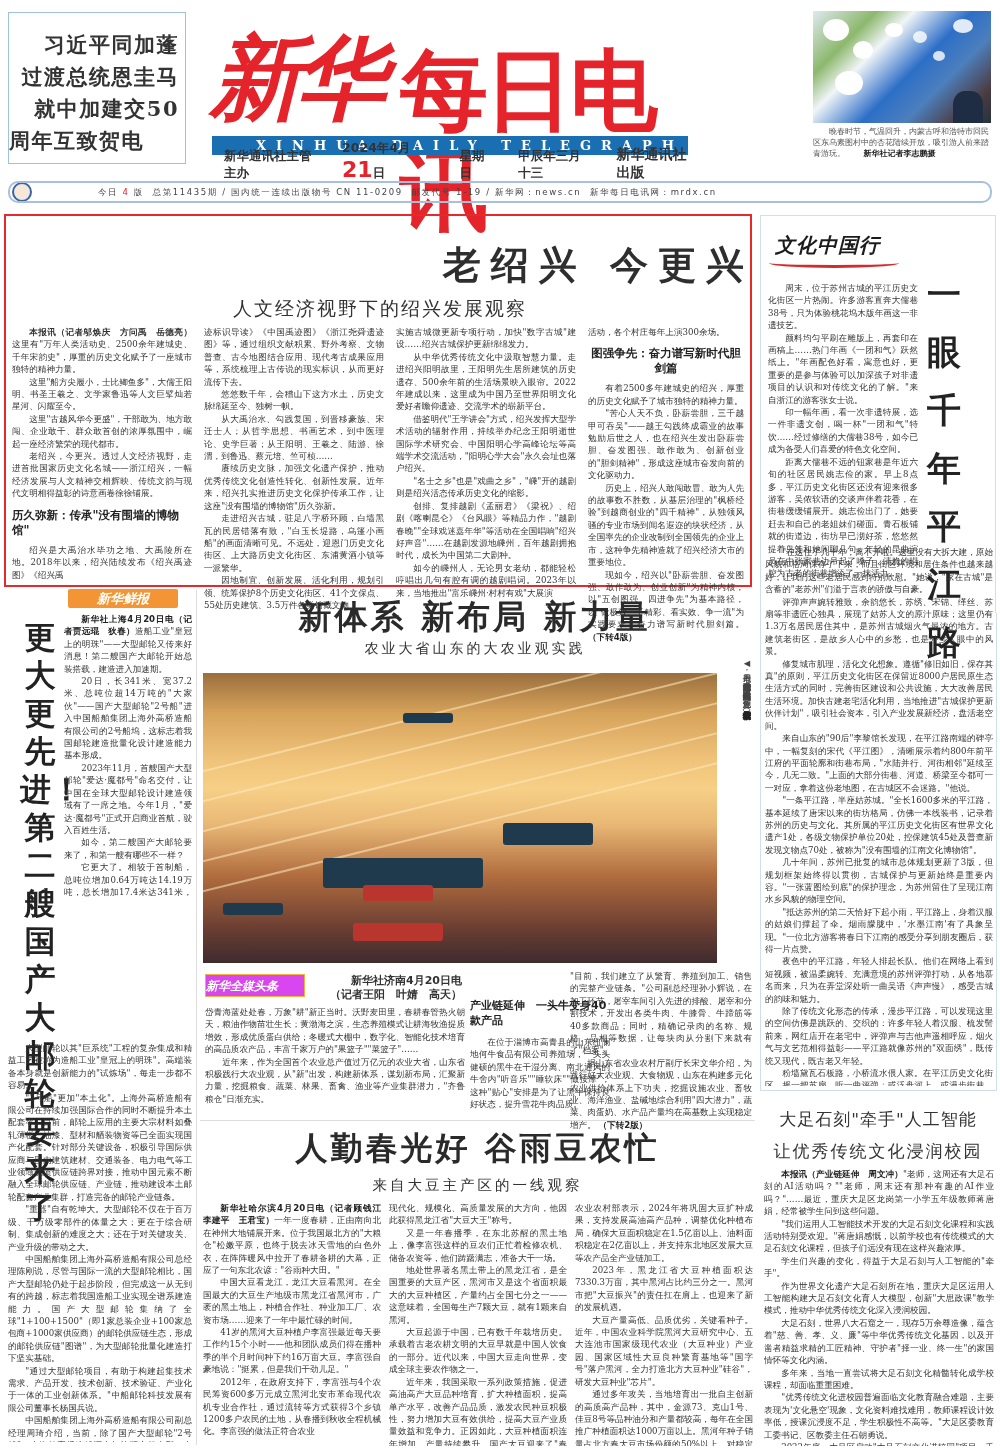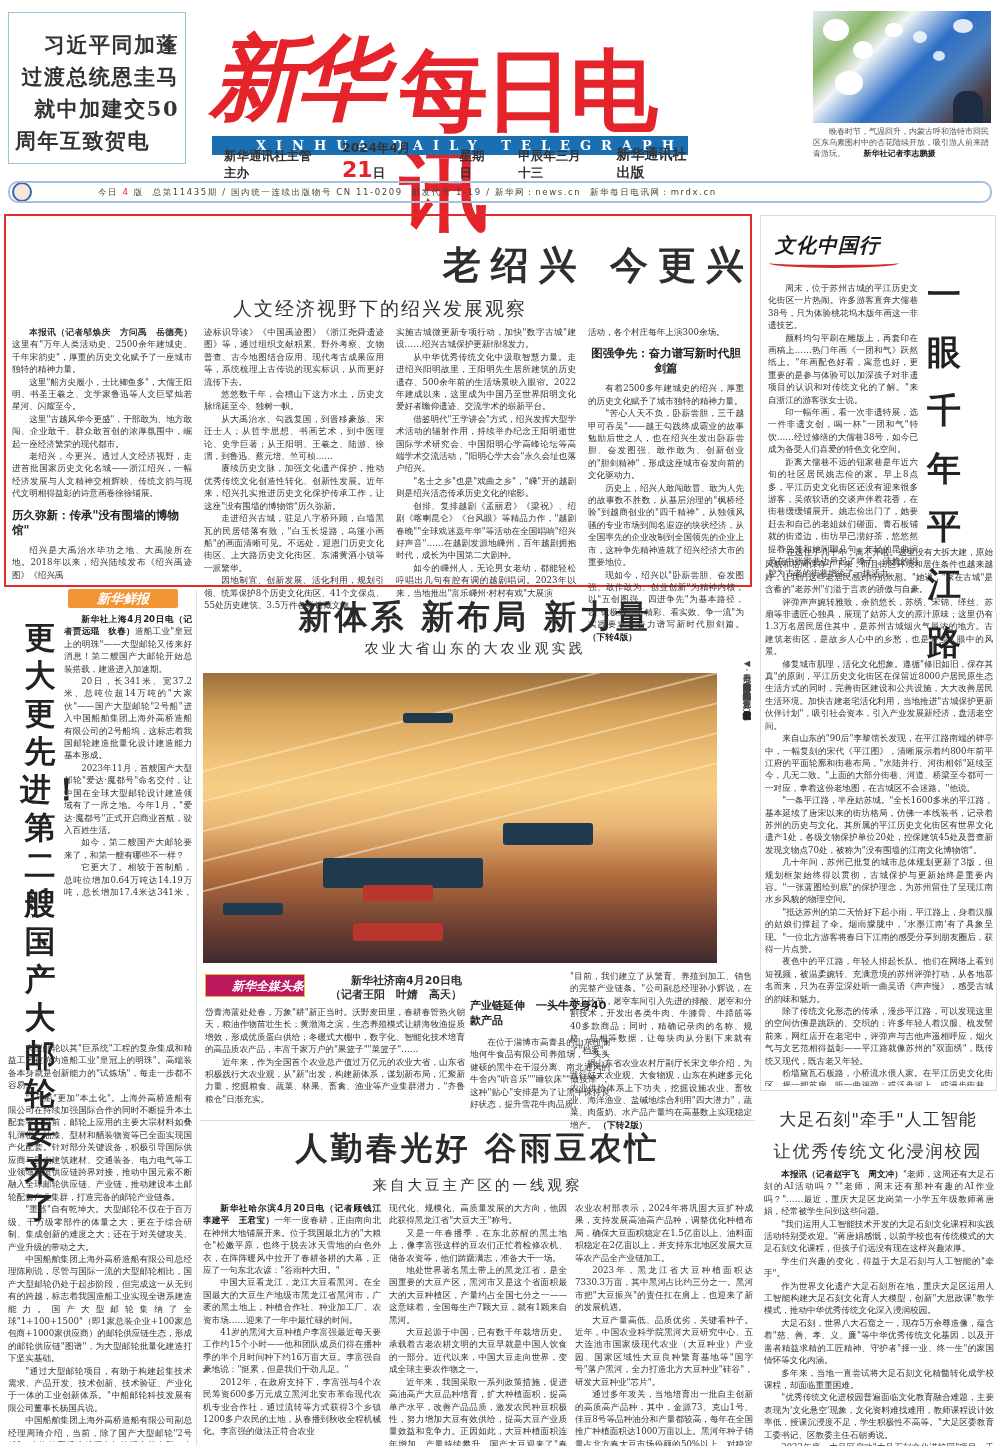--- a/index.html
+++ b/index.html
@@ -2,21 +2,21 @@
 <html><head>
 <meta charset="utf-8">
 <style>
 *{box-sizing:border-box;margin:0;padding:0}
 body{width:1000px;height:1449px;background:#fff;font-family:"DejaVu Serif","Liberation Serif",serif;color:#222;position:relative;overflow:hidden}
 .abs{position:absolute}
 .body-text{font-size:8.6px;line-height:12.4px;color:#333;text-align:justify;text-indent:2em;white-space:pre-wrap}
 .body-text.noindent{text-indent:0}
 .sans{font-family:"DejaVu Sans","Liberation Sans",sans-serif}
 
-#teaser-box{left:8px;top:12px;width:178px;height:152px;border:1px solid #9ec4dc;padding:16px 6px 0 6px}
+#teaser-box{left:8px;top:12px;width:178px;height:152px;border:1px solid #9ec4dc;padding:16px 6px 0 0}
 #teaser-box div{font-size:21px;line-height:32px;font-weight:bold;letter-spacing:1.5px;color:#333;text-align:right}
 #logo-xinhua{left:210px;top:18px;width:190px;height:128px;color:#e4232b;font-family:"DejaVu Serif",serif;font-size:92px;font-weight:bold;font-style:italic;letter-spacing:-8px;line-height:120px}
 #logo-daily{left:400px;top:40px;width:290px;height:100px;color:#e4232b;font-size:88px;font-weight:bold;letter-spacing:-3px;line-height:100px}
 #logo-bar{left:212px;top:136px;width:476px;height:19px;background:#1a6fb3;color:#fff;font-family:"DejaVu Serif",serif;font-weight:bold;font-size:13px;letter-spacing:10px;line-height:19px;text-align:right;padding-right:4px}
 #dateline{left:224px;top:160px;width:470px;height:22px;font-size:12.5px;font-weight:bold;display:flex;gap:29px;align-items:flex-end;color:#333}
 #dateline .red{color:#e4232b;font-size:22px}
 #photo-top{left:813px;top:11px;width:178px;height:112px;background:linear-gradient(135deg,#dfe9f0 0%,#8db86d 22%,#f1f5f7 35%,#2d6fc7 55%,#4d7fbc 70%,#4b3b40 88%,#26323f 100%);overflow:hidden}
 #photo-top .petal{position:absolute;border-radius:50%;background:#fff}
 #photo-caption{left:813px;top:126px;width:180px;font-size:8px;line-height:11px;color:#555;text-indent:2em}
 #photo-caption b{font-family:"DejaVu Sans",sans-serif;color:#222}
@@ -39,21 +39,21 @@
 #ship-title{left:20px;top:618px;width:40px;font-size:31px;line-height:38px;font-weight:bold;color:#222;text-align:center}
 
 #agri-title{left:200px;top:595px;width:550px;text-align:center;font-size:33px;letter-spacing:3px;color:#2a2a2a;font-weight:bold}
 #agri-sub{left:200px;top:640px;width:550px;text-align:center;font-size:14px;letter-spacing:3px;font-family:"DejaVu Sans",sans-serif;color:#333}
 #agri-photo{left:203px;top:673px;width:514px;height:290px;overflow:hidden;background:linear-gradient(180deg,#9a6f3e 0%,#d7a35b 14%,#f0c37a 30%,#f7cf86 40%,#e9b876 52%,#b06c3e 70%,#6b3e32 88%,#3e2b2e 100%)}
 #agri-photo .line{position:absolute;height:2px;background:rgba(255,235,190,.55);transform:rotate(-14deg)}
 #agri-photo .boat{position:absolute;background:#1f3a4c;border-radius:3px}
 #agri-photo .boat.red{background:#b9362f}
 #agri-caption{left:727px;top:658px;width:26px;height:280px;writing-mode:vertical-rl;font-size:8.4px;line-height:12px;color:#444}
 #agri-caption b{font-family:"DejaVu Sans",sans-serif;color:#222}
-#allmedia-badge{left:205px;top:974px;width:100px;height:23px;background:#be185d;color:#fff;font-family:"DejaVu Sans",sans-serif;font-weight:bold;font-style:italic;font-size:12px;line-height:23px;text-align:right;border:1px solid #f3b33a}
+#allmedia-badge{left:205px;top:974px;width:100px;height:23px;background:#d946ef;color:#fff;font-family:"DejaVu Sans",sans-serif;font-weight:bold;font-style:italic;font-size:12px;line-height:23px;text-align:left;border:1px solid #f3b33a}
 .sub-sans{font-family:"DejaVu Sans",sans-serif;font-weight:bold;font-size:11px;color:#222}
 
 #soy-title{left:200px;top:1127px;width:555px;text-align:center;font-size:32px;font-weight:bold;letter-spacing:3px;color:#2a2a2a}
 #soy-sub{left:200px;top:1176px;width:555px;text-align:center;font-size:14.5px;letter-spacing:3px;font-family:"DejaVu Sans",sans-serif;color:#333}
 
 #dazu-title1{left:760px;top:1108px;width:236px;text-align:center;font-size:17px;letter-spacing:1px;color:#333}
 #dazu-title2{left:760px;top:1140px;width:236px;text-align:center;font-size:17px;letter-spacing:2px;color:#333}
 .cont{font-family:"DejaVu Sans",sans-serif;font-weight:bold;color:#222}
 .vrule{position:absolute;width:1px;background:#ddd}
 </style>
@@ -255,21 +255,21 @@
 <div class="abs" style="left:575px;top:1202px;width:178px;height:244px;overflow:hidden">
   <p class="body-text noindent">农业农村部表示，2024年将巩固大豆扩种成果，支持发展高油高产品种，调整优化种植布局，确保大豆面积稳定在1.5亿亩以上、油料面积稳定在2亿亩以上，并支持东北地区发展大豆等农产品全产业链加工。</p>
   <p class="body-text">2023年，黑龙江省大豆种植面积达7330.3万亩，其中黑河占比约三分之一。黑河市把"大豆振兴"的责任扛在肩上，也迎来了新的发展机遇。</p>
   <p class="body-text">大豆产量高低、品质优劣，关键看种子。近年，中国农业科学院黑河大豆研究中心、五大连池市国家级现代农业（大豆种业）产业园、国家区域性大豆良种繁育基地等"国字号"落户黑河，全力打造北方大豆种业"硅谷"，研发大豆种业"芯片"。</p>
   <p class="body-text"><span>通过多年攻关，当地培育出一批自主创新的高质高产品种，其中，金源73、克山1号、佳豆8号等品种油分和产量都较高，每年在全国推广种植面积达1000万亩以上。黑河年种子销量占北方春大豆市场份额的50%以上，对稳定黑龙江省乃至国产大豆生产起着不可替代的作用。</span> </p>
 </div>
 
 <div id="dazu-title1" class="abs">大足石刻"牵手"人工智能</div>
 <div id="dazu-title2" class="abs">让优秀传统文化浸润校园</div>
 <div class="abs" style="left:764px;top:1168px;width:230px;height:278px;overflow:hidden">
-  <p class="body-text"><b class="cont">本报讯（记者赵宇飞　周文冲）</b><span>"老师，这周还有大足石刻的AI活动吗？""老师，周末还有那种有趣的AI作业吗？"……最近，重庆大足区龙岗第一小学五年级教师蒋唐娟，经常被学生问到这些问题。</span></p>
+  <p class="body-text"><b class="cont">本报讯（产业链延伸　周文冲）</b><span>"老师，这周还有大足石刻的AI活动吗？""老师，周末还有那种有趣的AI作业吗？"……最近，重庆大足区龙岗第一小学五年级教师蒋唐娟，经常被学生问到这些问题。</span></p>
   <p class="body-text">"我们运用人工智能技术开发的大足石刻文化课程和实践活动特别受欢迎。"蒋唐娟感慨，以前学校也有传统模式的大足石刻文化课程，但孩子们远没有现在这样兴趣浓厚。</p>
   <p class="body-text">学生们兴趣的变化，得益于大足石刻与人工智能的"牵手"。</p>
   <p class="body-text">作为世界文化遗产大足石刻所在地，重庆大足区运用人工智能构建大足石刻文化育人大模型，创新"大思政课"教学模式，推动中华优秀传统文化深入浸润校园。</p>
   <p class="body-text">大足石刻，世界八大石窟之一，现存5万余尊造像，蕴含着"慈、善、孝、义、廉"等中华优秀传统文化基因，以及开凿者精益求精的工匠精神、守护者"择一业、终一生"的家国情怀等文化内涵。</p>
   <p class="body-text">多年来，当地一直尝试将大足石刻文化精髓转化成学校课程，却面临重重困难。</p>
   <p class="body-text">"优秀传统文化进校园普遍面临文化教育融合难题，主要表现为'文化悬空'现象，文化资料难找难用，教师课程设计效率低，授课沉浸度不足，学生积极性不高等。"大足区委教育工委书记、区教委主任石朝勇说。</p>
   <p class="body-text"><span>2022年底，大足区启动"大足石刻文化进校园"项目。千年石刻与人工智能技术的结合，拓展出优秀传统文化进校园的新路径。</span> </p>
 </div>
 
 </body></html>

